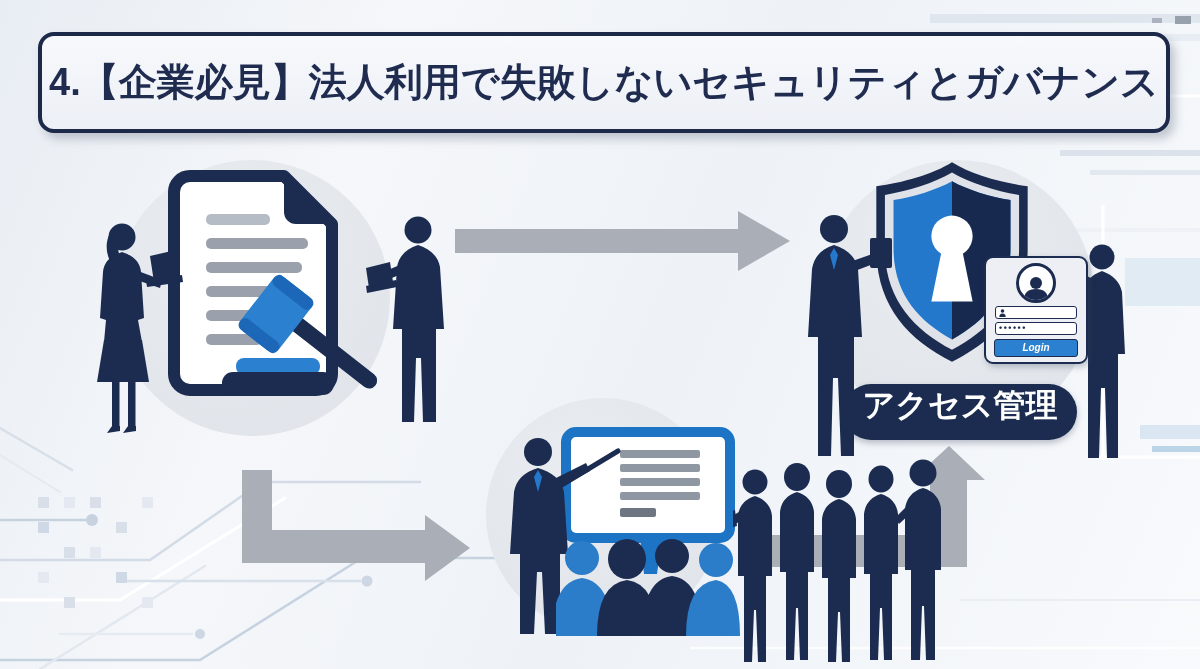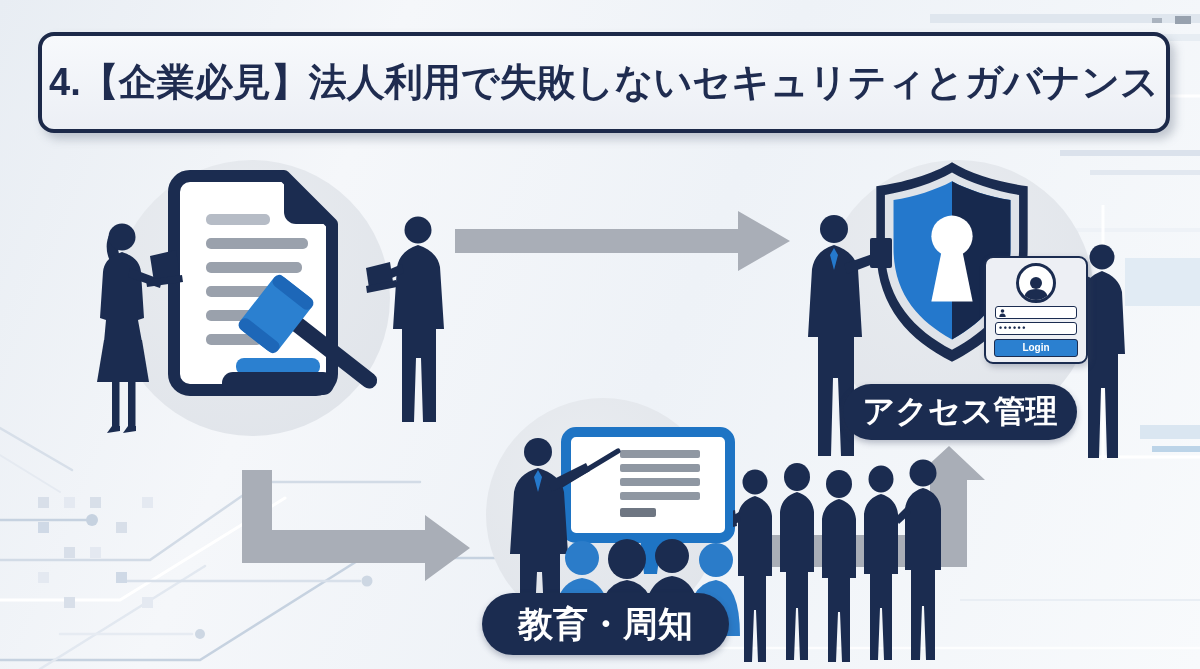--- a/index.html
+++ b/index.html
@@ -17,21 +17,21 @@
     display:flex;align-items:center;justify-content:center;z-index:9;}
   .title-box span{font-size:38px;font-weight:800;color:#1f2c50;white-space:nowrap;letter-spacing:0px;}
 
   
   .circle{border-radius:50%;background:radial-gradient(circle at 40% 30%,#e9ecf0,#dfe3e9);z-index:1;}
   .c1{left:114px;top:160px;width:276px;height:276px;}
   .c2{left:486px;top:398px;width:234px;height:234px;}
   .c3{left:822px;top:160px;width:272px;height:272px;}
 
   
-  .pill{background:#1b2c50;border-radius:32px;display:flex;align-items:center;justify-content:center;
+  .pill{background:#1b2c50;border-radius:32px;display:flex;justify-content:center;
     z-index:8;box-shadow:0 3px 6px rgba(40,50,80,.3);}
   .pill span{color:#ffffff;font-weight:800;white-space:nowrap;}
   .pill1{left:145px;top:426px;width:232px;height:56px;}
   .pill1 span{font-size:33px;}
   .pill2{left:482px;top:593px;width:247px;height:62px;}
   .pill2 span{font-size:35px;}
   .pill3{left:843px;top:384px;width:234px;height:56px;}
   .pill3 span{font-size:32px;}
 
   .z2{z-index:2;} .z4{z-index:4;} .z5{z-index:5;} .z6{z-index:6;}
@@ -40,21 +40,21 @@
   .login-card{left:984px;top:256px;width:100px;height:104px;background:#edeff4;
     border:2px solid #1b2c50;border-radius:9px;z-index:7;
     box-shadow:2px 3px 6px rgba(60,70,95,.3);display:flex;flex-direction:column;align-items:center;}
   .avatar{width:34px;height:34px;border-radius:50%;border:3px solid #1b2c50;background:#ffffff;
     margin-top:5px;overflow:hidden;display:flex;align-items:flex-end;justify-content:center;}
   .login-field{width:82px;height:13px;background:#ffffff;border:1.5px solid #1b2c50;border-radius:3px;
     margin-top:3px;display:flex;align-items:center;padding:0 3px;box-sizing:border-box;}
   .login-field.pass span{font-size:9px;font-weight:bold;color:#1b2c50;letter-spacing:1.5px;line-height:10px;margin-top:-2px;}
   .login-btn{width:82px;height:16px;background:#2b80d0;border:1.5px solid #1b2c50;border-radius:3px;
     margin-top:4px;display:flex;align-items:center;justify-content:center;}
-  .login-btn span{color:#ffffff;font-size:10px;font-weight:bold;line-height:14px;}
+  .login-btn span{color:#ffffff;font-size:10px;font-weight:bold;line-height:14px;font-style:italic;}
 </style>
 </head>
 <body>
 
 <div class="canvas">
 
   <svg class="abs" style="left:0;top:0;z-index:0;" width="1200" height="669" viewBox="0 0 1200 669">
 
     <g stroke-linecap="round" fill="none">
       <path d="M-10 520 L86 520" stroke="#c6d2e0" stroke-width="2.5"></path>
@@ -218,23 +218,20 @@
     <g>
       <circle cx="116" cy="22" r="17" fill="#1b2c50"></circle>
       <path d="M86 102 Q86 46 116 42 Q146 46 146 102 Z" fill="#1b2c50"></path>
     </g>
     <g>
       <circle cx="160" cy="26" r="17" fill="#2b7cc9"></circle>
       <path d="M130 102 Q130 50 160 46 Q184 50 184 102 Z" fill="#2b7cc9"></path>
     </g>
   </svg>
 
-  <div class="abs pill pill2">
-    <span>教育・周知</span>
-  </div>
 
   <svg class="abs z6" style="left:733px;top:458px;" width="218" height="206" viewBox="0 0 218 206">
     <g fill="#1b2c50">
       <g transform="translate(0,10)">
         <circle cx="22" cy="14" r="12.5"></circle>
         <path d="M22 28 C12 31 6 38 5 48 L5 108 L11 108 L11 194 L19 194 L21 142 L23 142 L25 194 L33 194 L33 108 L39 108 L39 48 C38 38 32 31 22 28 Z"></path>
         <path d="M6 44 L-8 52 L-6 60 L8 53 Z"></path>
         <path d="M-14 46 L2 42 L4 58 L-12 62 Z"></path>
       </g>
       <g transform="translate(42,4)">

